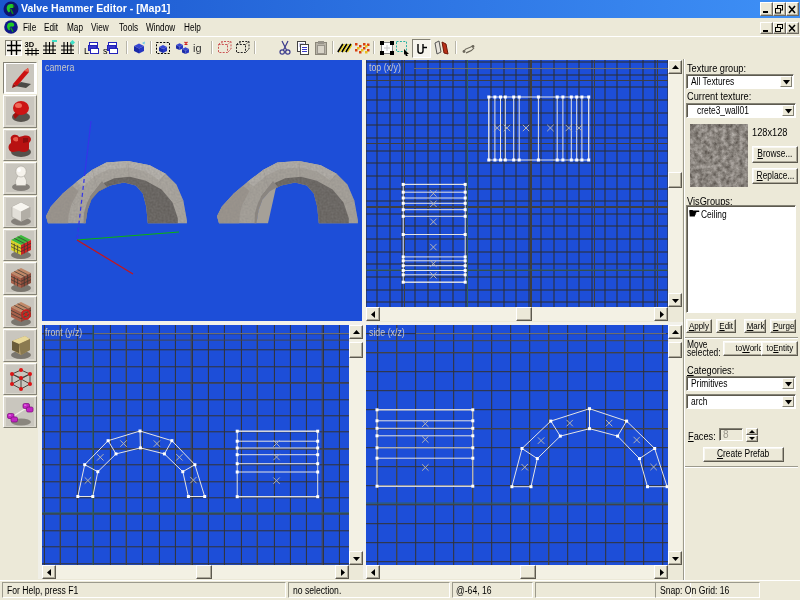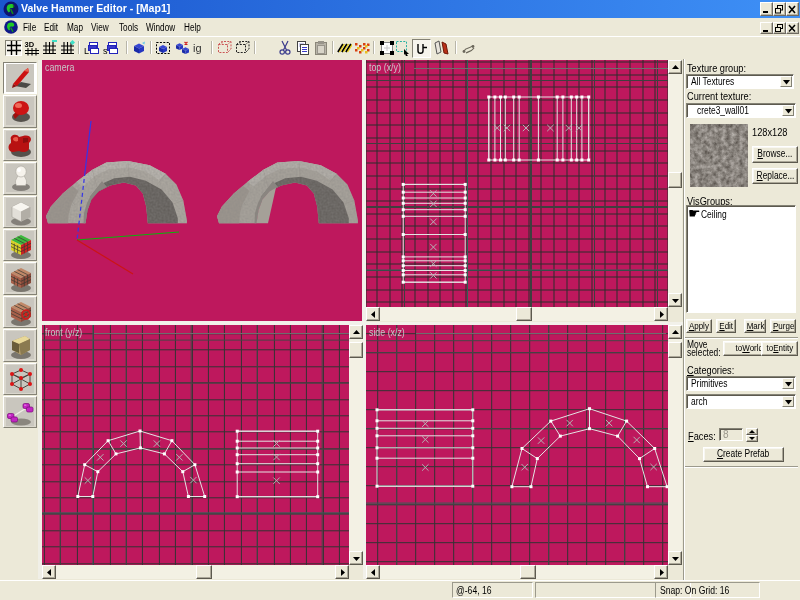--- a/index.html
+++ b/index.html
@@ -5,21 +5,21 @@
 #scr{position:absolute;top:0;left:0;width:800px;height:600px;background:#ECE9D8}
 .ab{position:absolute}
 .titlebar{left:0;top:0;width:800px;height:18px;background:linear-gradient(to right,#1b56ce,#3e90f6)}
 .title-txt{left:21px;top:2px;color:#fff;font-size:11.5px;font-weight:bold;transform:scaleX(.92);transform-origin:0 50%;white-space:nowrap}
 .wbtn{width:13px;height:14px;background:#ECE9D8;border:1px solid;border-color:#fff #6e6a60 #6e6a60 #fff;box-shadow:inset -1px -1px 0 #b8b4a4;color:#000;text-align:center}
 .menubar{left:0;top:18px;width:800px;height:18px;background:#ECE9D8}
 .menu-item{top:22px;font-size:10px;color:#000;transform:scaleX(.82);transform-origin:0 50%;white-space:nowrap}
 .toolbar{left:0;top:36px;width:800px;height:23px;background:#ECE9D8;border-top:1px solid #fff}
 .tsep{top:41px;width:1px;height:13px;background:#b8b5a8;box-shadow:1px 0 0 #fff}
 .main{left:0;top:59px;width:800px;height:521px;background:#ECE9D8}
-.vp{background:#be185d;overflow:hidden}
+.vp{background:#1d4ed8;overflow:hidden}
 .vplabel{color:#c8c8c8;font-size:10.5px;left:3px;top:1px;white-space:nowrap;transform:scaleX(.84);transform-origin:0 50%}
 .vpline{height:1px;background:#6e6e6e;top:8px}
 .toolbtn{left:3px;width:34px;background:#dad7cd;border:1px solid;border-color:#fff #848275 #848275 #fff}
 .toolbtn.pressed{background:#fff;border-color:#848275 #fff #fff #848275}
 .rp-label{font-size:10px;color:#000;transform:scaleX(.84);transform-origin:0 50%;white-space:nowrap}
 .combo{background:#fff;border:1px solid;border-color:#848275 #fff #fff #848275;box-shadow:inset 1px 1px 0 #5c594e;font-size:11px;color:#000;height:15px}
 .combo .ctext{position:absolute;left:4px;top:1px;white-space:nowrap;font-size:10px;transform:scaleX(.84);transform-origin:0 50%}
 .combo .carr{position:absolute;right:1px;top:1px;width:12px;height:11px;background:#ECE9D8;border:1px solid;border-color:#fff #848275 #848275 #fff}
 .carr svg{position:absolute;left:2px;top:3px}
 .btn{background:#ECE9D8;border:1px solid;border-color:#fff #5c594e #5c594e #fff;box-shadow:inset -1px -1px 0 #aca899,inset 1px 1px 0 #f8f7f2;font-size:10px;color:#000;text-align:center}
@@ -898,19 +898,25 @@
       </svg>
     </div>
     <div class="ab sb-btn" style="left:746px;top:435px;width:12px;height:7px">
       <svg width="10" height="5">
         <path d="M2 1 L8 1 L5 4Z" fill="#000"></path>
       </svg>
     </div>
     <div class="ab btn" style="left:703px;top:447px;width:81px;height:15px;line-height:12px;font-size:10px"><span><u>C</u>reate Prefab</span></div>
     <div class="ab" style="left:685px;top:466px;width:113px;height:1px;background:#9c9a8c;box-shadow:0 1px 0 #fff"></div>
 <div class="ab statusbar"></div>
+<div class="ab spanel" style="left:2px;width:284px">
+      <span>For Help, press F1</span>
+    </div>
+<div class="ab spanel" style="left:288px;width:162px">
+      <span>no selection.</span>
+    </div>
 <div class="ab spanel" style="left:452px;width:81px">
       <span style="left:3px">@-64, 16</span>
     </div>
 <div class="ab spanel" style="left:535px;width:156px"></div>
 <div class="ab spanel" style="left:655px;width:105px">
       <span>Snap: On Grid: 16</span>
     </div>
 </div>
 </body></html>

